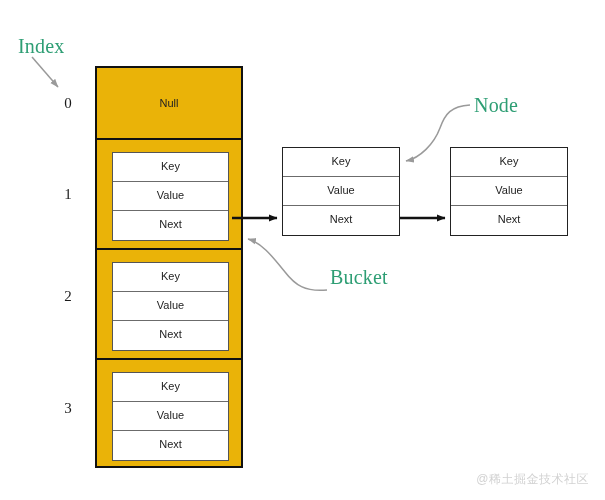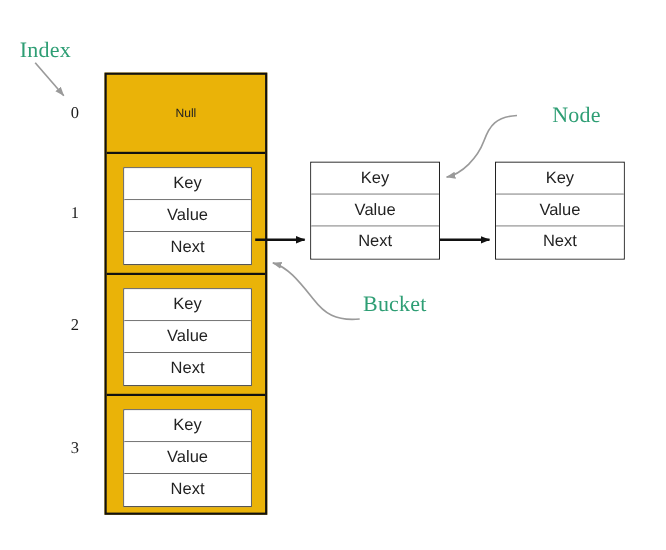--- a/index.html
+++ b/index.html
@@ -23,21 +23,21 @@
     position: absolute;
     font-family: "Liberation Serif", serif;
     color: #2e9e74;
     font-size: 20px;
     line-height: 1;
     white-space: nowrap;
     letter-spacing: 0.2px;
   }
   #label-index  { left: 18px;  top: 36px; }
   #label-hashmap{ left: 284px; top: 24px; }
-  #label-node   { left: 474px; top: 95px; margin-left: 28px; }
+  #label-node   { left: 474px; top: 95px; }
   #label-bucket { left: 330px; top: 267px; }
 
   
   .index-num {
     position: absolute;
     font-family: "Liberation Serif", serif;
     font-size: 15px;
     color: #1a1a1a;
     width: 20px;
     text-align: center;
@@ -75,21 +75,21 @@
   .node {
     box-sizing: border-box;
     border: 1px solid #555555;
     background: #ffffff;
   }
   .node .cell {
     box-sizing: border-box;
     height: 29px;
     line-height: 27px;
     text-align: center;
-    font-size: 15px;
+    font-size: 11px;
     color: #222222;
     border-bottom: 1px solid #6b6b6b;
     background: #ffffff;
   }
   .node .cell.last { border-bottom: none; }
 
   
   .bucket-node {
     position: absolute;
     left: 15px;
@@ -201,14 +201,15 @@
 
     <path d="M400,218 L445,218" stroke="#111111" stroke-width="2.4" fill="none" marker-end="url(#ah-black)"></path>
 
     <path d="M32,57 L58,87" stroke="#9a9a9a" stroke-width="1.5" fill="none" marker-end="url(#ah-gray)"></path>
 
     <path d="M470,105 C451,106 445,114 440,128 C434,144 420,158 406,161" stroke="#9a9a9a" stroke-width="1.5" fill="none" marker-end="url(#ah-gray)"></path>
 
     <path d="M327,290 C305,292 295,285 285,272 C272,256 262,243 248,239" stroke="#9a9a9a" stroke-width="1.5" fill="none" marker-end="url(#ah-gray)"></path>
   </svg>
 
+  <div id="watermark">@稀土掘金技术社区</div>
 
 </div>
 
 </body></html>

